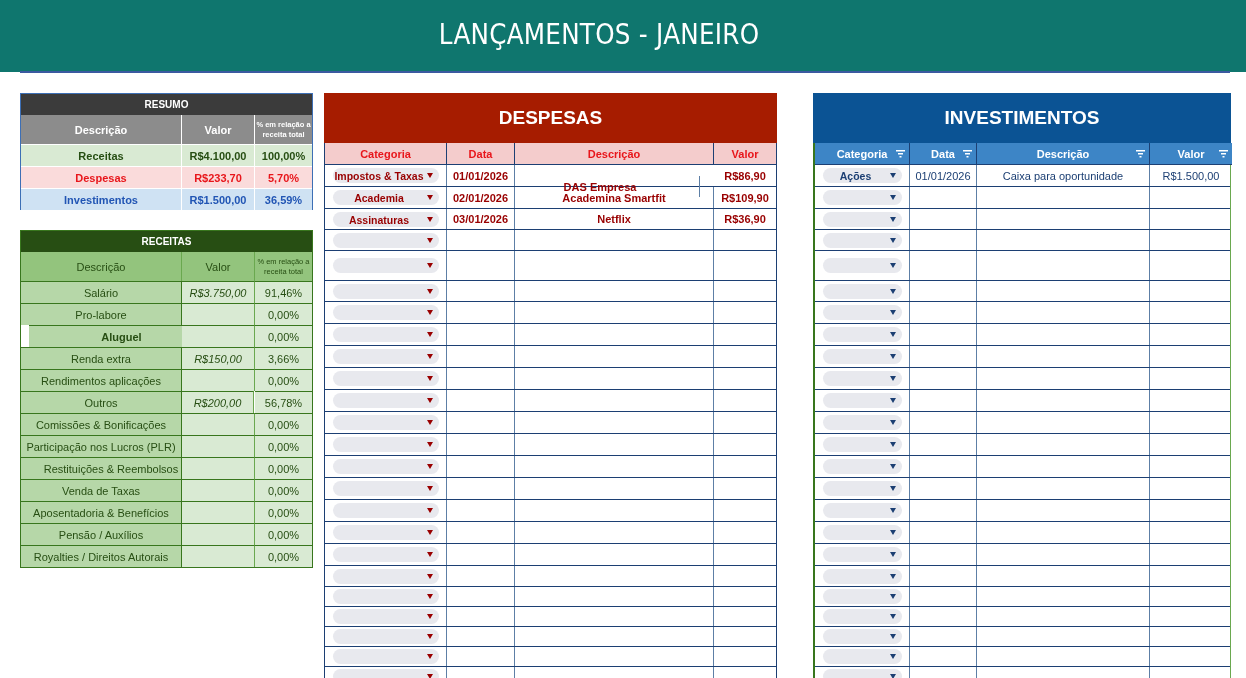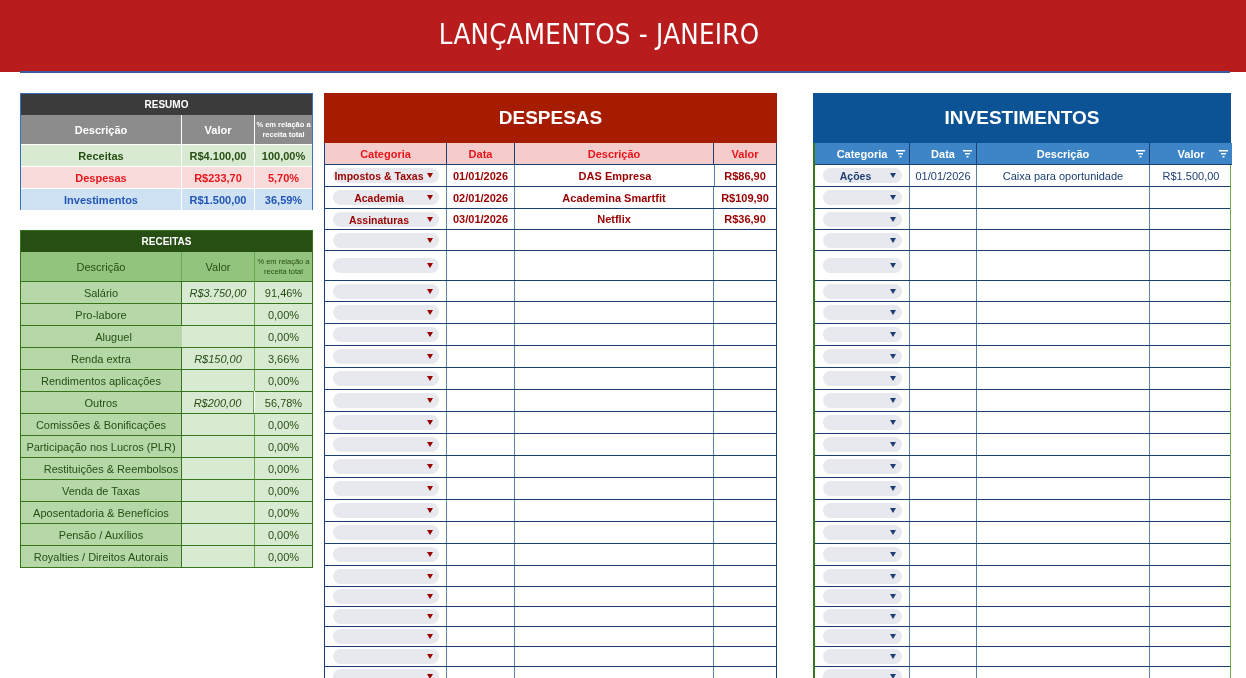--- a/index.html
+++ b/index.html
@@ -1,18 +1,18 @@
 <!DOCTYPE html>
 <html><head>
 <meta charset="utf-8">
 <style>
   * { box-sizing: border-box; margin: 0; padding: 0; }
   html, body { width: 1246px; height: 678px; overflow: hidden; background: #ffffff; font-family: "Liberation Sans", sans-serif; }
 
-  .banner { position: absolute; left: 0; top: 0; width: 1246px; height: 72px; background: #b91c1c; padding-left: 40px; }
+  .banner { position: absolute; left: 0; top: 0; width: 1246px; height: 72px; background: #0f766e; padding-left: 40px; }
   .banner .line { position: absolute; left: 20px; top: 71px; width: 1210px; height: 2px; background: #3b5aa0; }
   .banner .title { position: absolute; left: 0; top: 18px; width: 1198px; text-align: center; color: #ffffff; font-size: 28px; letter-spacing: 0.3px; font-family: "DejaVu Sans", sans-serif; font-weight: normal; transform: scaleX(0.88); transform-origin: 600px 0; }
 
   
   .cell { position: absolute; display: flex; align-items: center; justify-content: center; font-size: 11px; white-space: nowrap; overflow: hidden; }
 
   
   .resumo { position: absolute; left: 20px; top: 93px; width: 293px; height: 117px; border: 1px solid #3d6fb5; }
   .resumo .head { left: 0; top: 0; width: 291px; height: 21px; background: #3b3b3b; color: #fff; font-weight: bold; font-size: 10px; }
   .resumo .colh { top: 21px; height: 29px; background: #8c8c8c; color: #fff; font-weight: bold; font-size: 11px; border-right: 1px solid #ffffff; }
@@ -84,21 +84,21 @@
   <div class="cell head">RECEITAS</div>
   <div class="cell colh" style="left:0;width:161px;">Descrição</div>
   <div class="cell colh" style="left:161px;width:73px;">Valor</div>
   <div class="cell colh small" style="left:234px;width:57px;border-right:none;">% em relação a receita total</div>
 <div class="cell row-desc" style="left: 0px; top: 50px; width: 161px; height: 22px;">Salário</div>
     <div class="cell row-val" style="left: 161px; top: 50px; width: 73px; height: 22px;">R$3.750,00</div>
     <div class="cell row-pct" style="left: 234px; top: 50px; width: 57px; height: 22px;">91,46%</div>
     <div class="cell row-desc" style="left: 0px; top: 72px; width: 161px; height: 22px;">Pro-labore</div>
     <div class="cell row-val" style="left: 161px; top: 72px; width: 73px; height: 22px;"></div>
     <div class="cell row-pct" style="left: 234px; top: 72px; width: 57px; height: 22px;">0,00%</div>
-    <div class="cell row-desc" style="left: 0px; top: 94px; width: 186px; height: 22px;">Aluguel</div>
+    <div class="cell row-desc" style="left: 8px; top: 94px; width: 186px; height: 22px; font-weight: bold;">Aluguel</div>
     <div class="cell row-val" style="left: 161px; top: 94px; width: 73px; height: 22px;"></div>
     <div class="cell row-pct" style="left: 234px; top: 94px; width: 57px; height: 22px;">0,00%</div>
     <div class="cell row-desc" style="left: 0px; top: 116px; width: 161px; height: 22px;">Renda extra</div>
     <div class="cell row-val" style="left: 161px; top: 116px; width: 73px; height: 22px;">R$150,00</div>
     <div class="cell row-pct" style="left: 234px; top: 116px; width: 57px; height: 22px;">3,66%</div>
     <div class="cell row-desc" style="left: 0px; top: 138px; width: 161px; height: 22px;">Rendimentos aplicações</div>
     <div class="cell row-val" style="left: 161px; top: 138px; width: 73px; height: 22px;"></div>
     <div class="cell row-pct" style="left: 234px; top: 138px; width: 57px; height: 22px;">0,00%</div>
     <div class="cell row-desc" style="left: 0px; top: 160px; width: 161px; height: 22px;">Outros</div>
     <div class="cell row-val" style="left: 161px; top: 160px; width: 72px; height: 22px;">R$200,00</div>
@@ -133,21 +133,21 @@
   <div class="desp-hd" style="left:190px;width:199px;">Descrição</div>
   <div class="desp-hd" style="left:389px;width:62px;border-right:none;">Valor</div>
 <div class="grow" style="top: 22px; height: 22px;">
       <div class="gcell desp-txt" style="left: 0px; width: 122px;">
         <div class="chip" style="width: 106px; top: 3px;">
           <span class="lbl">Impostos &amp; Taxas</span>
           <span class="arrow"></span>
         </div>
       </div>
       <div class="gcell desp-txt" style="left: 122px; width: 68px;">01/01/2026</div>
-      <div class="gcell desp-txt" style="left: 191px; width: 199px;">DAS Empresa</div>
+      <div class="gcell desp-txt" style="left: 176px; width: 199px; margin-top: 11px;">DAS Empresa</div>
       <div class="gcell desp-txt" style="left: 389px; width: 62px; border-right: none;">R$86,90</div>
     </div>
     <div class="grow" style="top: 44px; height: 22px;">
       <div class="gcell desp-txt" style="left: 0px; width: 122px;">
         <div class="chip" style="width: 106px; top: 3px;">
           <span class="lbl">Academia</span>
           <span class="arrow"></span>
         </div>
       </div>
       <div class="gcell desp-txt" style="left: 122px; width: 68px;">02/01/2026</div>

